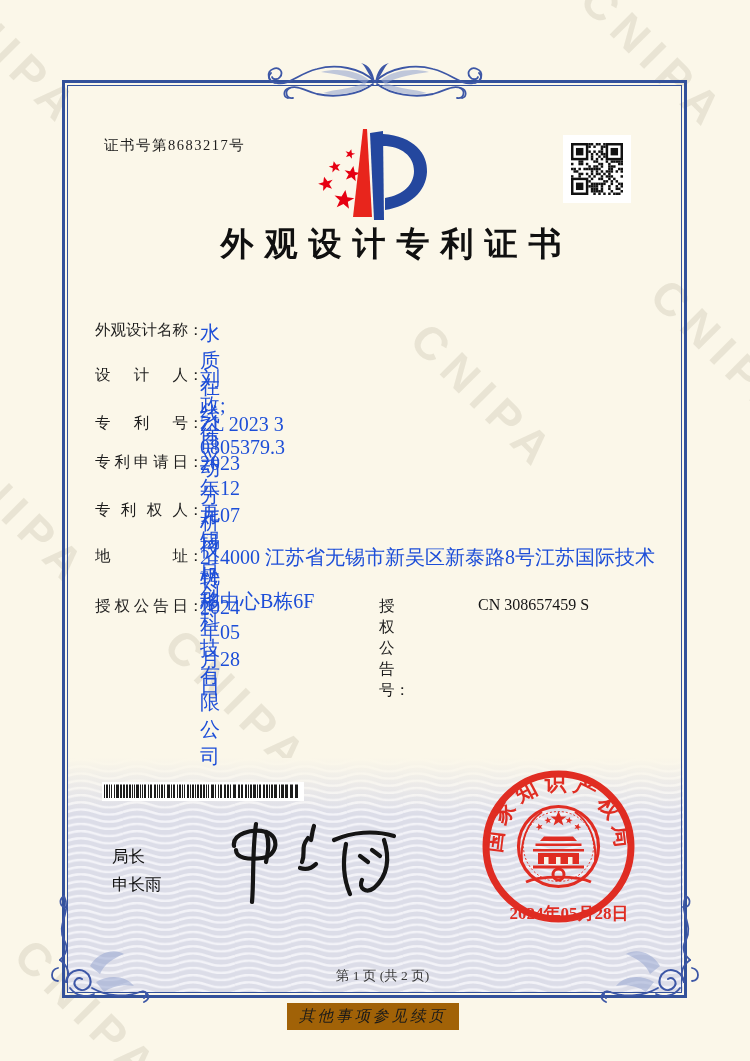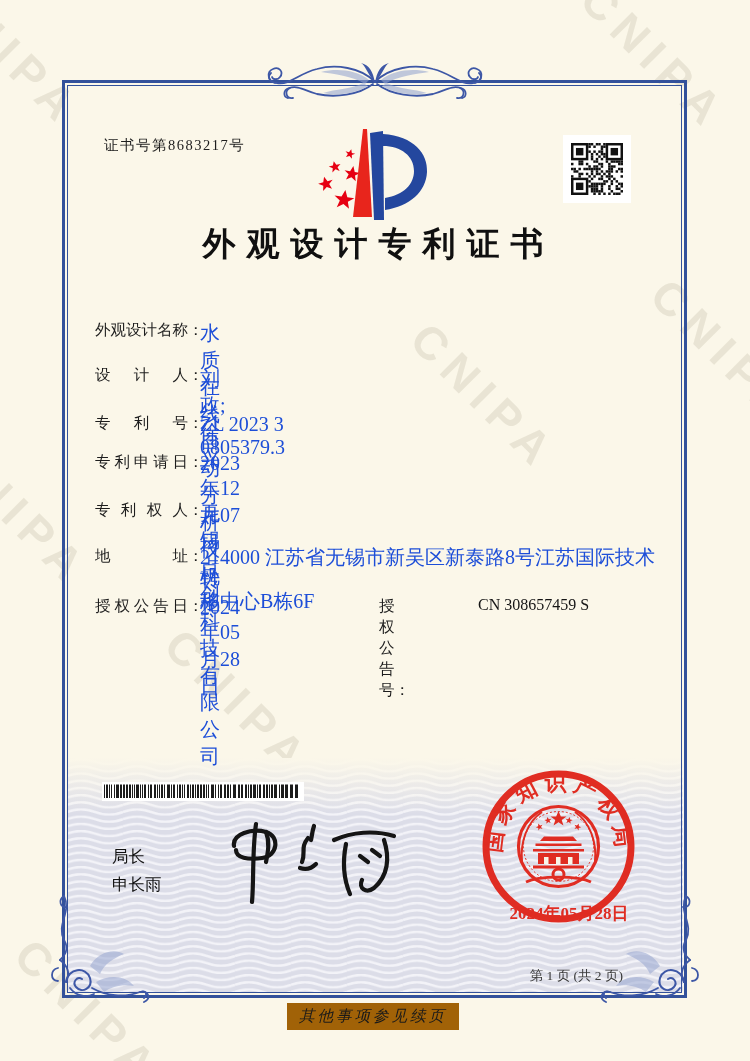--- a/index.html
+++ b/index.html
@@ -22,42 +22,42 @@
   .orn { position:absolute; z-index:3; }
   
   .cert-no { position:absolute; left:104px; top:136px; font-size:14.5px;
              letter-spacing:1.5px; color:#1d1d1d; z-index:3; }
   .logo { position:absolute; left:306px; top:124px; z-index:3; }
   .qrbox { position:absolute; left:563px; top:135px; width:68px; height:68px;
            background:#ffffff; z-index:3; }
   .qrbox svg { position:absolute; left:8px; top:8px; }
   .title { position:absolute; left:62px; top:222px; width:622px; text-align:center;
            font-size:33px; font-weight:700; letter-spacing:11px; text-indent:11px;
-           color:#101010; z-index:3; }
+           color:#101010; z-index:3;padding-left:18px; }
   .field { position:absolute; left:95px; font-size:15.5px; color:#151515; z-index:3; }
   .field .lab { display:inline-block; color:#1d1d1d; }
   .field .val { position:absolute; left:105px; top:0; white-space:pre-line;
                 font-size:20px; color:#1d4ed8; }
   .field .val-wide { width:465px; line-height:22px; }
   .field .lab2 { position:absolute; left:284px; top:0; }
   .field .val2 { position:absolute; left:383px; top:0; font-size:16px; white-space:nowrap; }
   .paras { position:absolute; left:95px; top:622px; width:564px; font-size:15px;
            line-height:21.5px; font-style:italic; color:#1a1a1a; z-index:3; }
   .paras p { margin:0 0 11px 0; text-indent:2em; }
   .bcwrap { position:absolute; left:102px; top:782px; width:202px; height:19px;
             background:#ffffff; z-index:3; }
   .sig-label { position:absolute; left:112px; z-index:3; color:#111;
                font-family:"Liberation Sans","DejaVu Sans",sans-serif;
                font-size:16.5px; font-weight:400;text-align:right; }
   .sig-title { top:846px; }
   .sig-name  { top:874px; }
   .signature { position:absolute; left:222px; top:812px; z-index:3; }
   .seal { position:absolute; left:477px; top:762px; z-index:4; opacity:0.95; }
-  .page-num { position:absolute; left:62px; top:967px; width:561px; text-align:right;
-              font-size:13.5px; color:#3a3a3a; z-index:3; }
+  .page-num { position:absolute; left:62px; top:967px; width:561px; text-align:center;
+              font-size:13.5px; color:#3a3a3a; z-index:3;padding-left:40px; }
   .cont-note { position:absolute; left:287px; top:1003px; background:#a16207;
                padding:3px 12px; font-size:15.5px; font-style:italic;
                letter-spacing:3px; color:#1a1a1a; z-index:3; }
 </style>
 </head>
 <body>
 
 <div class="page">
 
   <span class="wm" style="left:-38px;top:-32px">CNIPA</span>

